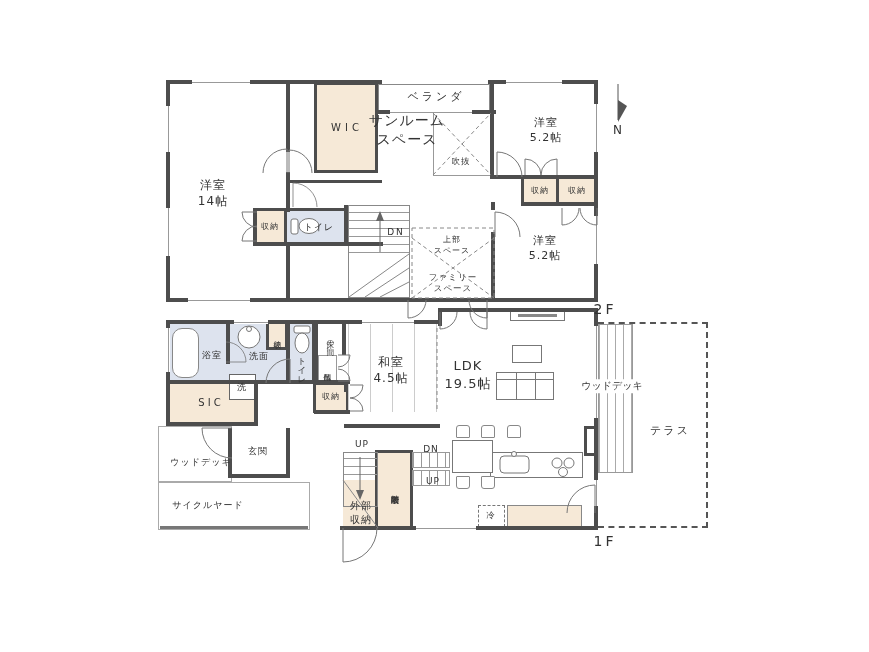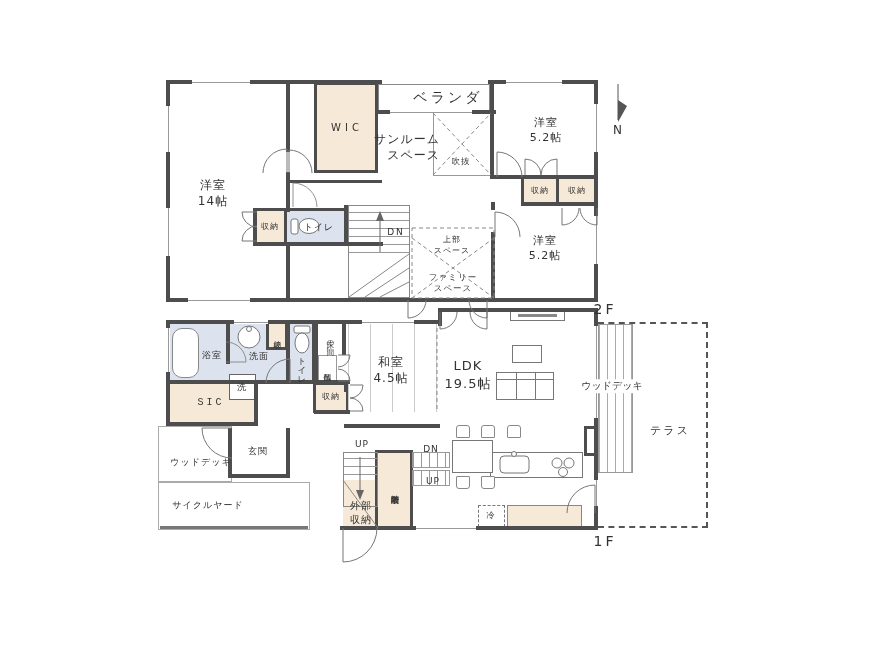--- a/index.html
+++ b/index.html
@@ -77,22 +77,22 @@
   <div class="tline" style="left:510px;top:311px;width:55px;height:10px;border-color:#777;background:#fff;"></div>
   <div class="wall" style="left:518px;top:314px;width:39px;height:3px;background:#888;"></div>
   <div class="tline" style="left:172px;top:328px;width:27px;height:50px;border-color:#888;border-radius:10px;background:#fff;"></div>
   <div class="pat tatami" style="left:348px;top:324px;width:89px;height:88px;"></div>
   <div class="pat deckpat tline" style="left:598px;top:324px;width:35px;height:149px;"></div>
   <div class="box" style="left:598px;top:322px;width:110px;height:206px;border-top:2px dashed #555;border-right:2px dashed #555;border-bottom:2px dashed #555;"></div>
 
   <div class="lbl" style="left:213px;top:193px;font-size:12px;">洋室
 14帖</div>
   <div class="lbl" style="left:347px;top:128px;font-size:10px;letter-spacing:4px;">WIC</div>
-  <div class="lbl" style="left:448px;top:97px;font-size:14px;letter-spacing:3px;">ベランダ</div>
-  <div class="lbl" style="left:407px;top:147px;font-size:12px;text-align:right;">サンルーム
+  <div class="lbl" style="left:436px;top:97px;font-size:11px;letter-spacing:3px;">ベランダ</div>
+  <div class="lbl" style="left:407px;top:130px;font-size:14px;">サンルーム
 スペース</div>
   <div class="lbl" style="left:461px;top:162px;font-size:8.5px;">吹抜</div>
   <div class="lbl" style="left:546px;top:131px;font-size:11px;">洋室
 5.2帖</div>
   <div class="lbl" style="left:540px;top:191px;font-size:8px;">収納</div>
   <div class="lbl" style="left:577px;top:191px;font-size:8px;">収納</div>
   <div class="lbl" style="left:545px;top:249px;font-size:11px;">洋室
 5.2帖</div>
   <div class="lbl" style="left:452px;top:246px;font-size:8px;">上部
 スペース</div>
@@ -104,21 +104,21 @@
   <div class="lbl" style="left:605px;top:309px;font-size:14px;letter-spacing:3px;">2F</div>
 
   <div class="lbl" style="left:212px;top:355px;font-size:9px;">浴室</div>
   <div class="lbl" style="left:259px;top:356px;font-size:9px;">洗面</div>
   <div class="lbl" style="left:242px;top:387px;font-size:9px;z-index:7;">洗</div>
   <div class="lbl vert" style="left:277px;top:335px;font-size:7.5px;">収納</div>
   <div class="lbl vert" style="left:302px;top:365px;font-size:8.5px;">トイレ</div>
   <div class="lbl vert" style="left:330px;top:339px;font-size:7.5px;">床の間</div>
   <div class="lbl vert" style="left:327px;top:368px;font-size:7.5px;">吊仏間</div>
   <div class="lbl" style="left:331px;top:397px;font-size:8px;">収納</div>
-  <div class="lbl" style="left:211px;top:403px;font-size:10px;letter-spacing:3px;font-family:Liberation Mono, monospace;">SIC</div>
+  <div class="lbl" style="left:211px;top:403px;font-size:10px;letter-spacing:3px;">SIC</div>
   <div class="lbl" style="left:201px;top:462px;font-size:9px;">ウッドデッキ</div>
   <div class="lbl" style="left:258px;top:451px;font-size:9px;">玄関</div>
   <div class="lbl" style="left:208px;top:505px;font-size:9px;">サイクルヤード</div>
   <div class="lbl" style="left:391px;top:370px;font-size:12px;">和室
 4.5帖</div>
   <div class="lbl" style="left:468px;top:375px;font-size:13px;">LDK
 19.5帖</div>
   <div class="lbl" style="left:362px;top:444px;font-size:9px;">UP</div>
   <div class="lbl" style="left:431px;top:449px;font-size:9px;">DN</div>
   <div class="lbl" style="left:433px;top:481px;font-size:9px;">UP</div>

